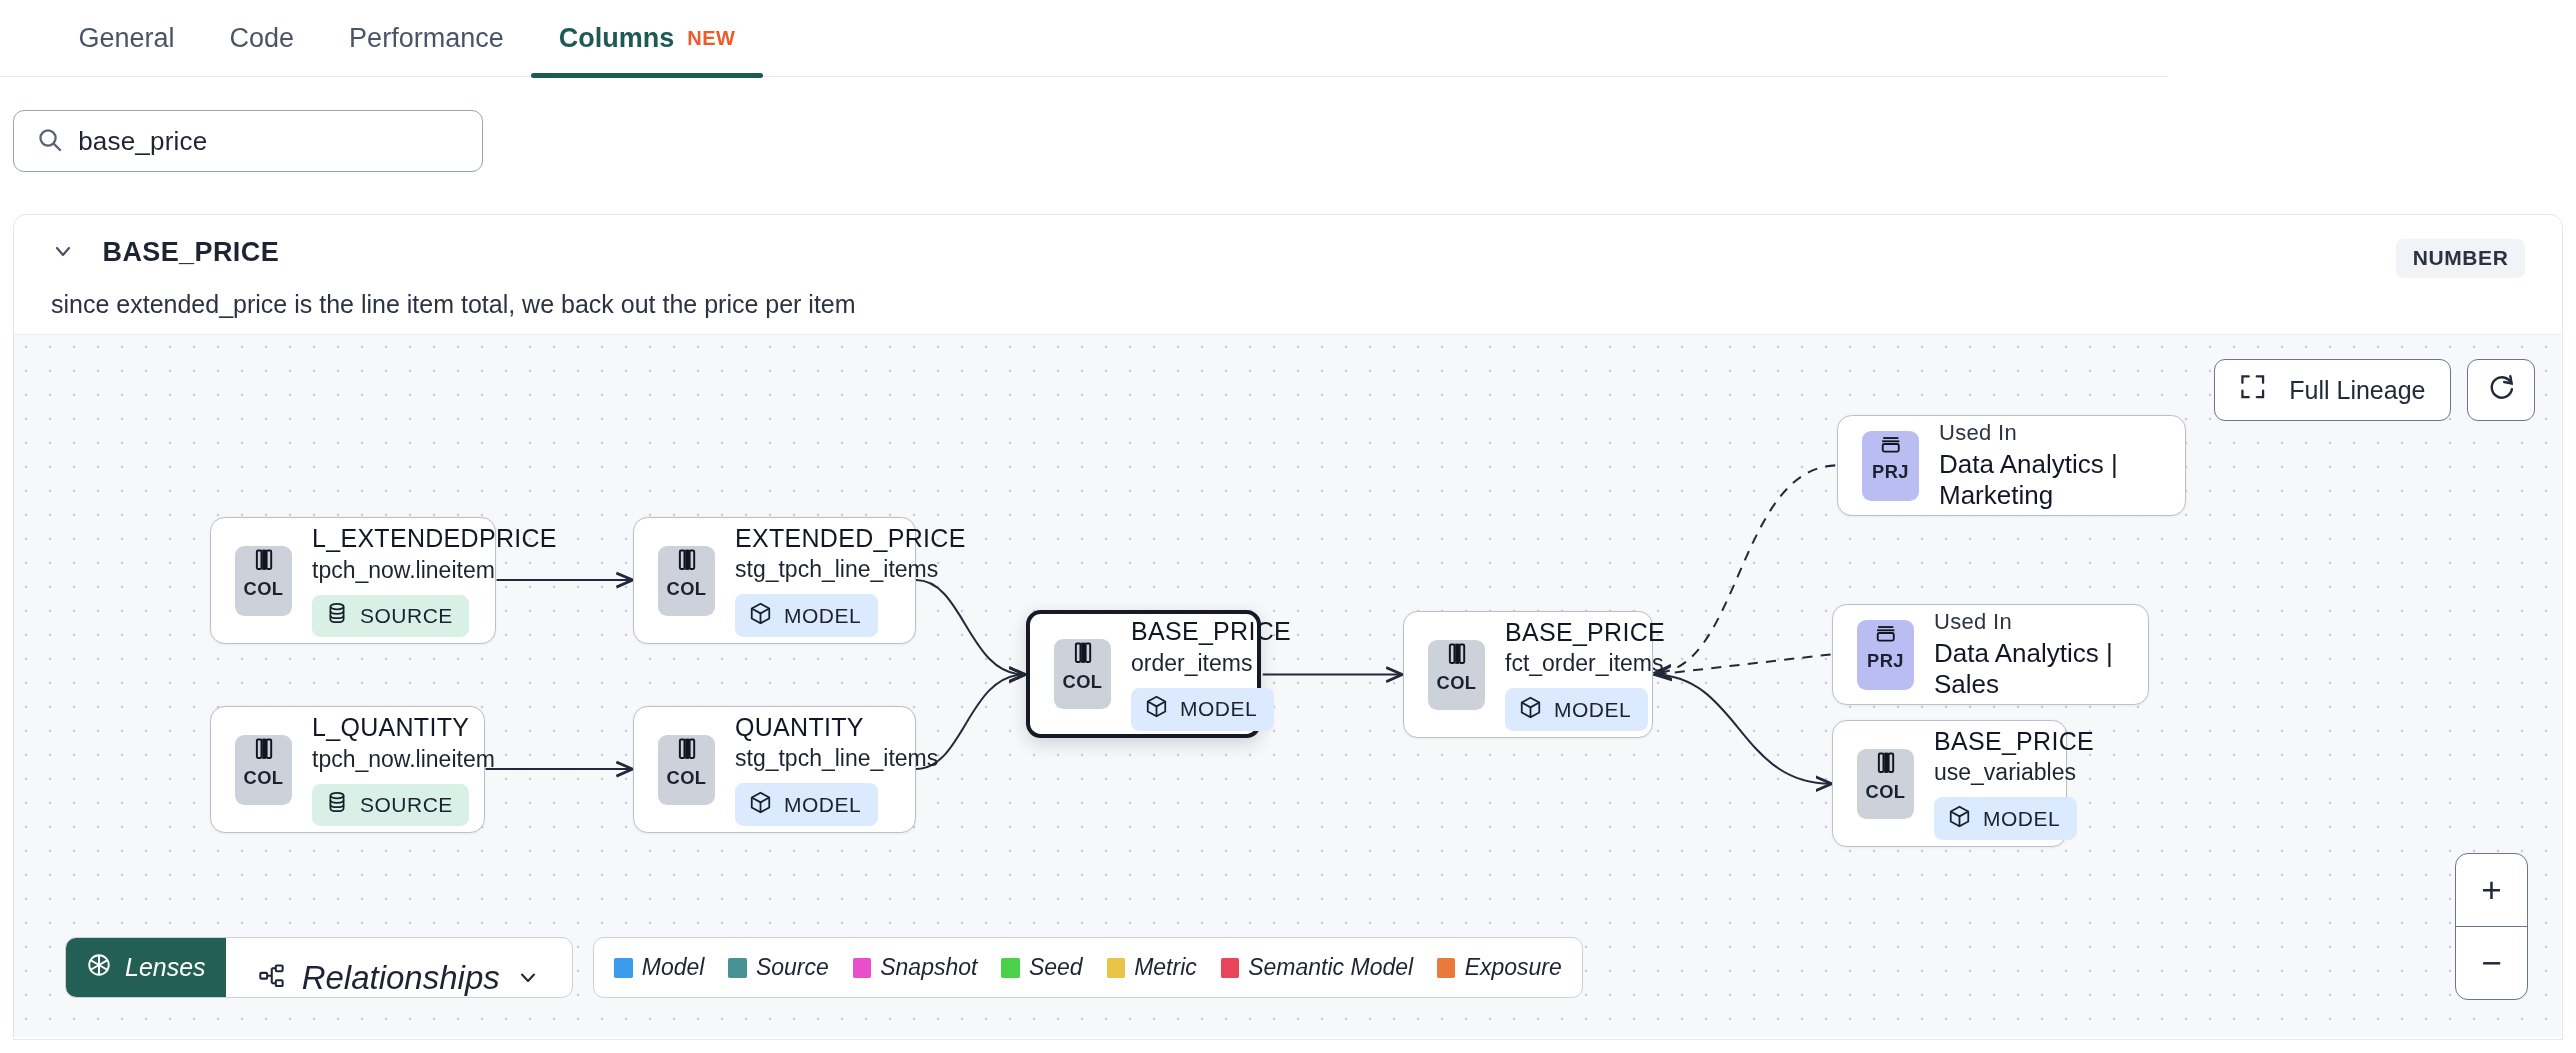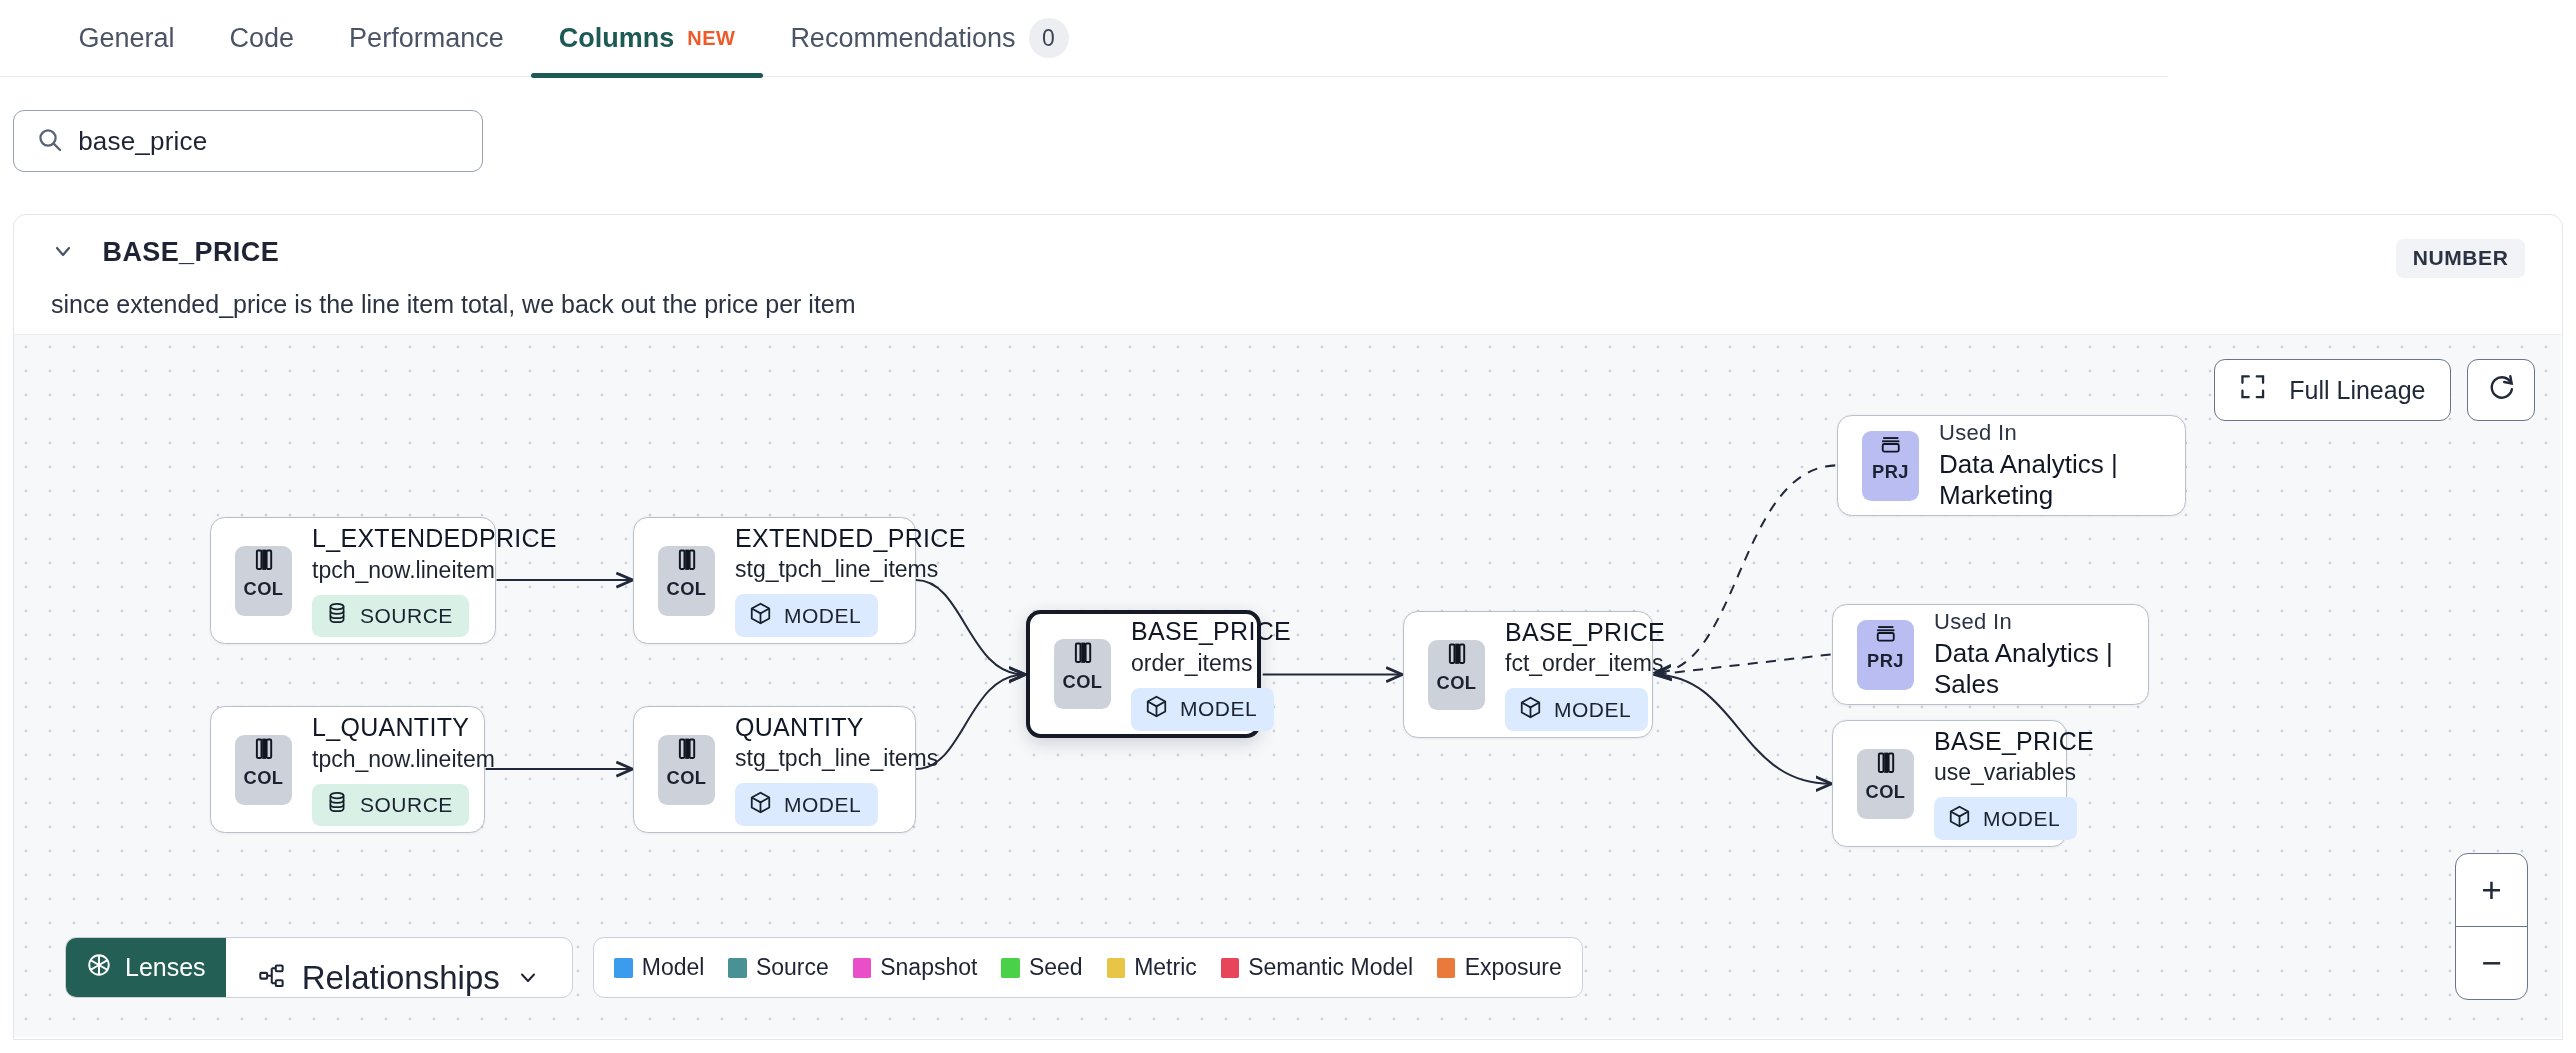--- a/index.html
+++ b/index.html
@@ -158,21 +158,21 @@
     background: #fff; border: 1.8px solid #6b7489; border-radius: 13px;
     display: flex; flex-direction: column; overflow: hidden;
   }
   #zoomctl > div {
     flex: 1; display: flex; align-items: center; justify-content: center;
     font-size: 35px; color: #222a3a; cursor: pointer;
   }
   #zoomctl > div:first-child { border-bottom: 1.8px solid #6b7489; }
 
   
-  #bottombar { position: absolute; left: 51px; bottom: 39px; display: flex; gap: 20px; align-items: center; }
+  #bottombar { position: absolute; left: 51px; bottom: 39px; display: flex; gap: 20px; align-items: center; font-style: italic; }
   #lensgroup {
     display: flex; align-items: stretch;
     border: 1.8px solid #cbd0da; border-radius: 11px; overflow: hidden;
     height: 61px; background: #fff;
   }
   #lenses-btn {
     background: #235f55; color: #fff;
     display: flex; align-items: center; gap: 13px;
     padding: 0 20px; font-size: 25px; cursor: pointer;
   }
@@ -198,24 +198,20 @@
     </div>
     <div class="tab">
       <span>Code</span>
     </div>
     <div class="tab">
       <span>Performance</span>
     </div>
     <div class="tab active">
       <span>Columns</span>
       <span class="tab-new">NEW</span>
-    </div>
-    <div class="tab">
-      <span>Recommendations</span>
-      <span class="tab-count">0</span>
     </div>
   </div>
 
 <div id="searchbox">
   <span class="mag">
     <svg width="27.5" height="27.5" viewBox="0 0 24 24" fill="none" stroke="#5a6375" stroke-width="2">
       <circle cx="10.5" cy="10.5" r="6.6"></circle>
         <line x1="15.4" y1="15.4" x2="21" y2="21" stroke-linecap="round"></line>
     </svg>
   </span>

